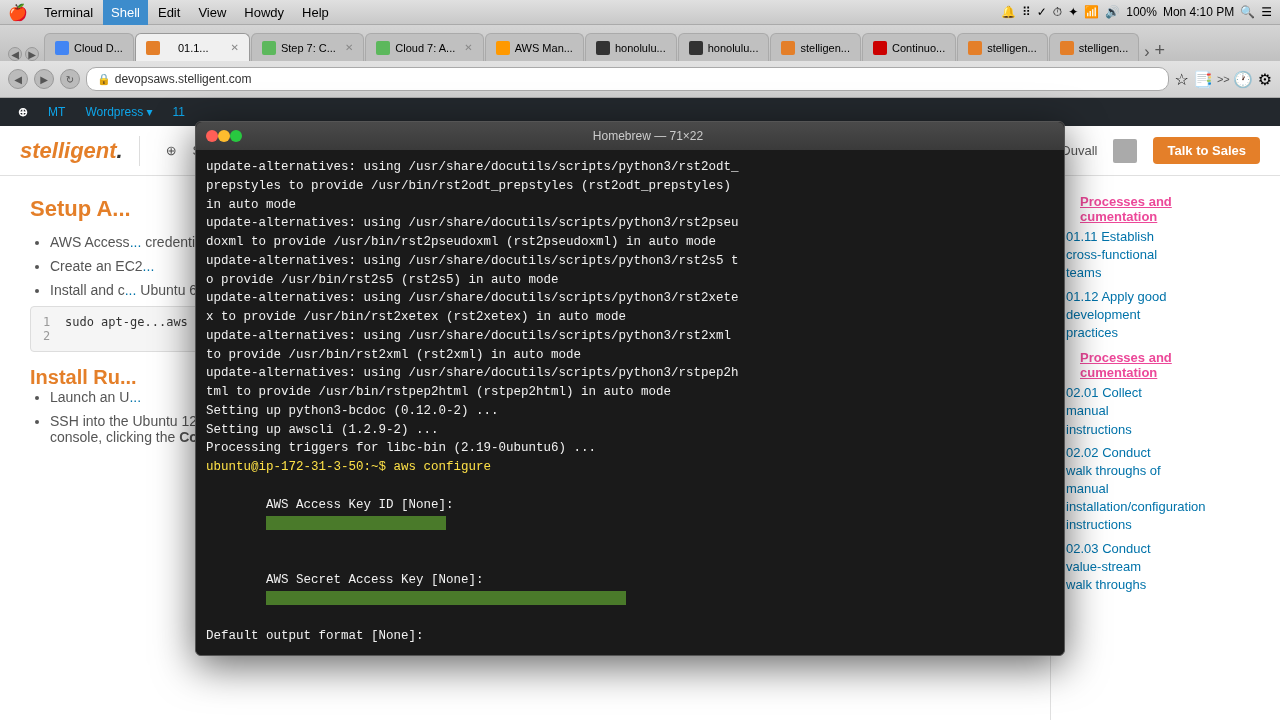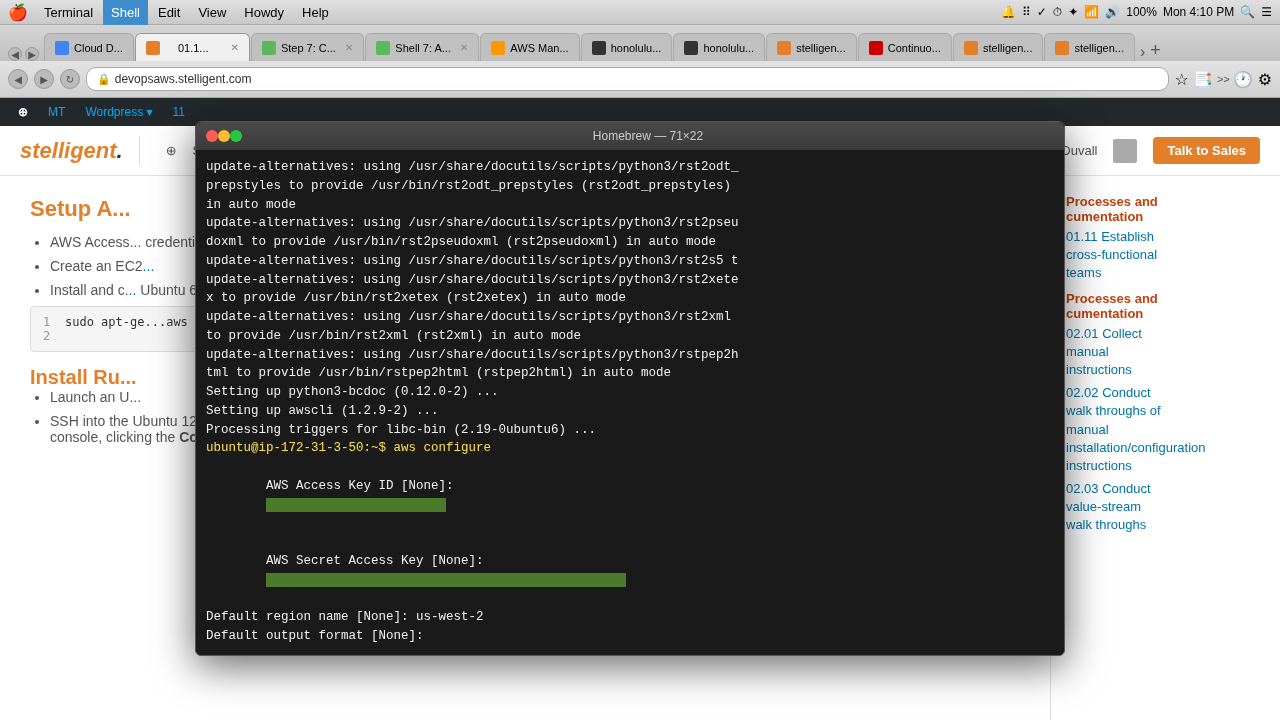--- a/index.html
+++ b/index.html
@@ -197,24 +197,25 @@
 
     
     .sidebar {
       width: 230px;
       padding: 10px 15px;
       border-left: 1px solid #e0e0e0;
       font-size: 13px;
       overflow: hidden;
     }
     .sidebar-section-title {
-      color: #c2410c;
+      color: #ec4899;
       font-weight: bold;
       font-size: 13px;
-      margin: 8px 0 4px;
+      margin: 8px 14px 4px;
+      text-decoration: underline;
     }
     .sidebar-link {
       color: #0073aa;
       font-size: 13px;
       display: block;
       margin-bottom: 5px;
       line-height: 1.4;
       cursor: pointer;
     }
 
@@ -318,21 +319,21 @@
         <span>01.1...</span>
         <span class="tab-close">✕</span>
       </div>
       <div class="tab">
         <div class="tab-favicon" style="background:#5cb85c;"></div>
         <span>Step 7: C...</span>
         <span class="tab-close">✕</span>
       </div>
       <div class="tab">
         <div class="tab-favicon" style="background:#5cb85c;"></div>
-        <span>Shell 7: A...</span>
+        <span>Cloud 7: A...</span>
         <span class="tab-close">✕</span>
       </div>
       <div class="tab">
         <div class="tab-favicon" style="background:#ff9900;"></div>
         <span>AWS Man...</span>
       </div>
       <div class="tab">
         <div class="tab-favicon" style="background:#333;"></div>
         <span>honolulu...</span>
       </div>
@@ -433,20 +434,21 @@
           <span>console, clicking the </span>
           <strong>Connect</strong>
           <span> button and following the instructions</span>
         </li>
       </ul>
     </div>
 
     <div class="sidebar">
       <div class="sidebar-section-title">Processes and<br>cumentation</div>
       <a class="sidebar-link">01.11 Establish<br>cross-functional<br>teams</a>
+      <a class="sidebar-link">01.12 Apply good<br>development<br>practices</a>
       <div class="sidebar-section-title">Processes and<br>cumentation</div>
       <a class="sidebar-link">02.01 Collect<br>manual<br>instructions</a>
       <a class="sidebar-link">02.02 Conduct<br>walk throughs of<br>manual<br>installation/configuration<br>instructions</a>
       <a class="sidebar-link">02.03 Conduct<br>value-stream<br>walk throughs</a>
     </div>
   </div>
 
   <div class="terminal-overlay">
 
     <div class="terminal-titlebar">
@@ -456,37 +458,37 @@
       <div class="term-title">Homebrew — 71×22</div>
     </div>
 
     <div class="terminal-body">
       <div class="term-line">update-alternatives: using /usr/share/docutils/scripts/python3/rst2odt_</div>
       <div class="term-line">prepstyles to provide /usr/bin/rst2odt_prepstyles (rst2odt_prepstyles)</div>
       <div class="term-line">in auto mode</div>
       <div class="term-line">update-alternatives: using /usr/share/docutils/scripts/python3/rst2pseu</div>
       <div class="term-line">doxml to provide /usr/bin/rst2pseudoxml (rst2pseudoxml) in auto mode</div>
       <div class="term-line">update-alternatives: using /usr/share/docutils/scripts/python3/rst2s5 t</div>
+      <div class="term-line">o provide /usr/bin/rst2s5 (rst2s5) in auto mode</div>
       <div class="term-line">update-alternatives: using /usr/share/docutils/scripts/python3/rst2xete</div>
       <div class="term-line">x to provide /usr/bin/rst2xetex (rst2xetex) in auto mode</div>
       <div class="term-line">update-alternatives: using /usr/share/docutils/scripts/python3/rst2xml</div>
       <div class="term-line">to provide /usr/bin/rst2xml (rst2xml) in auto mode</div>
       <div class="term-line">update-alternatives: using /usr/share/docutils/scripts/python3/rstpep2h</div>
       <div class="term-line">tml to provide /usr/bin/rstpep2html (rstpep2html) in auto mode</div>
       <div class="term-line">Setting up python3-bcdoc (0.12.0-2) ...</div>
       <div class="term-line">Setting up awscli (1.2.9-2) ...</div>
       <div class="term-line">Processing triggers for libc-bin (2.19-0ubuntu6) ...</div>
       <div class="term-line term-prompt">ubuntu@ip-172-31-3-50:~$ aws configure</div>
       <div class="term-line">
         <span>AWS Access Key ID [None]:</span>
         <span class="term-highlight">&nbsp;&nbsp;&nbsp;&nbsp;&nbsp;&nbsp;&nbsp;&nbsp;&nbsp;&nbsp;&nbsp;&nbsp;&nbsp;&nbsp;&nbsp;&nbsp;&nbsp;&nbsp;&nbsp;&nbsp;&nbsp;&nbsp;&nbsp;&nbsp;</span>
       </div>
       <div class="term-line">
         <span>AWS Secret Access Key [None]:</span>
         <span class="term-highlight">&nbsp;&nbsp;&nbsp;&nbsp;&nbsp;&nbsp;&nbsp;&nbsp;&nbsp;&nbsp;&nbsp;&nbsp;&nbsp;&nbsp;&nbsp;&nbsp;&nbsp;&nbsp;&nbsp;&nbsp;&nbsp;&nbsp;&nbsp;&nbsp;&nbsp;&nbsp;&nbsp;&nbsp;&nbsp;&nbsp;&nbsp;&nbsp;&nbsp;&nbsp;&nbsp;&nbsp;&nbsp;&nbsp;&nbsp;&nbsp;&nbsp;&nbsp;&nbsp;&nbsp;&nbsp;&nbsp;&nbsp;&nbsp;</span>
       </div>
-      <div class="term-line">Default region name [None]: us-west-2</div>
       <div class="term-line">Default output format [None]:</div>
 
     </div>
   </div>
 
 </div>
 
 </body></html>

